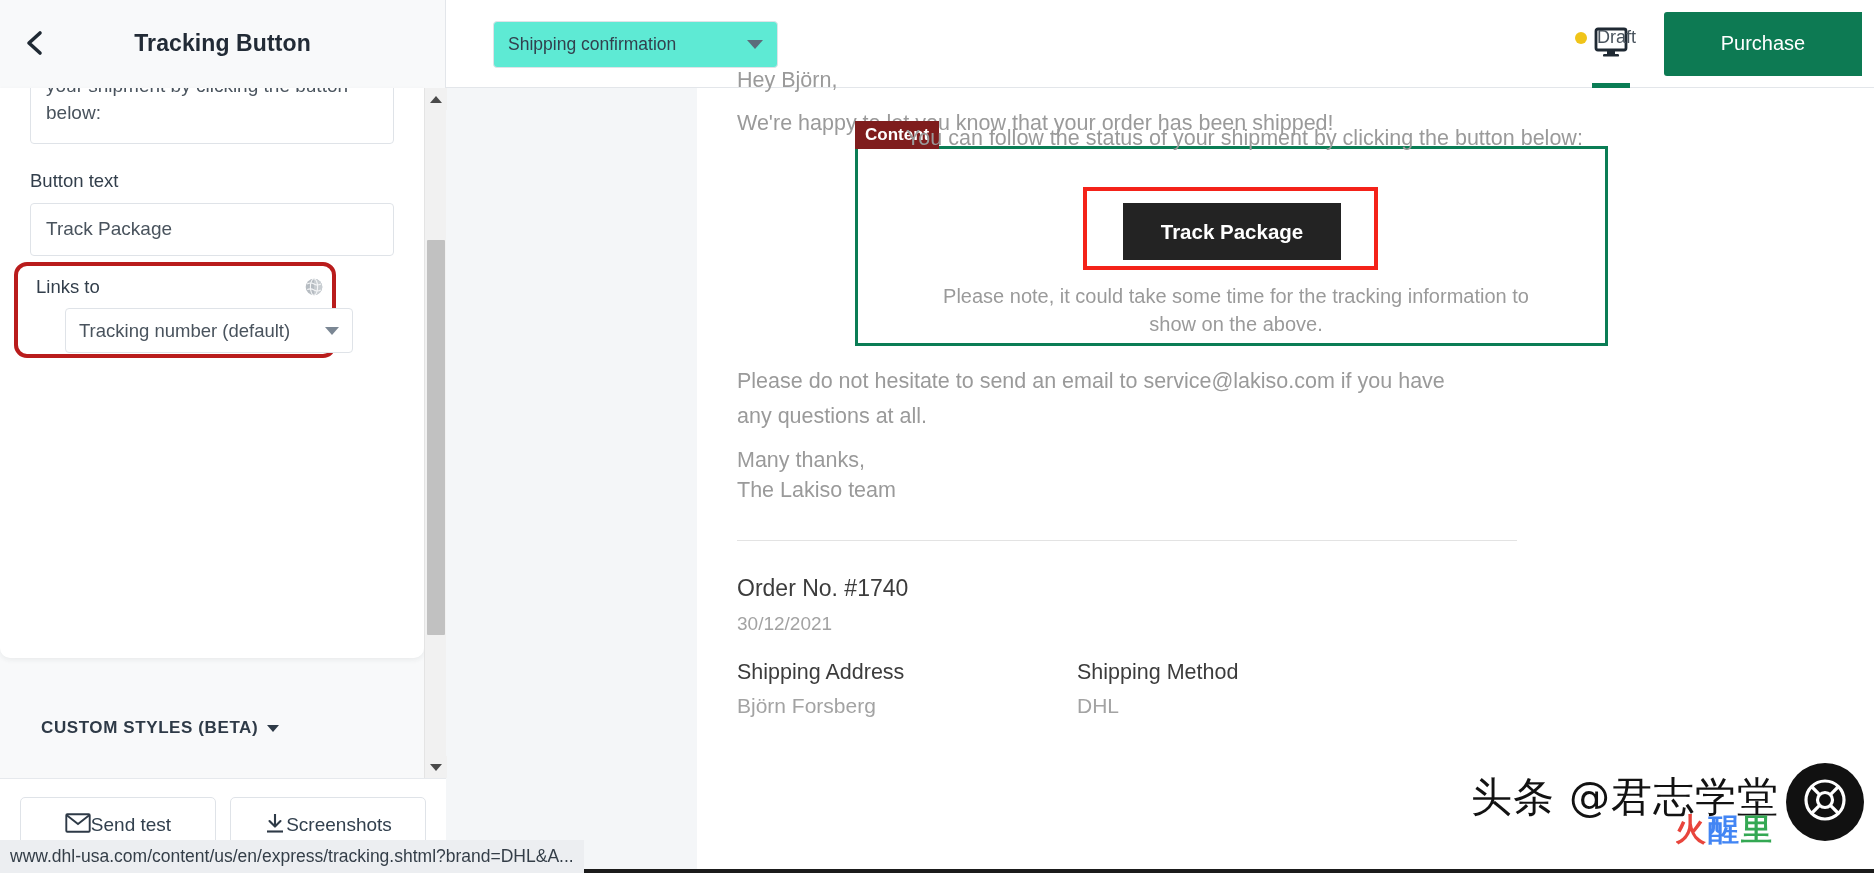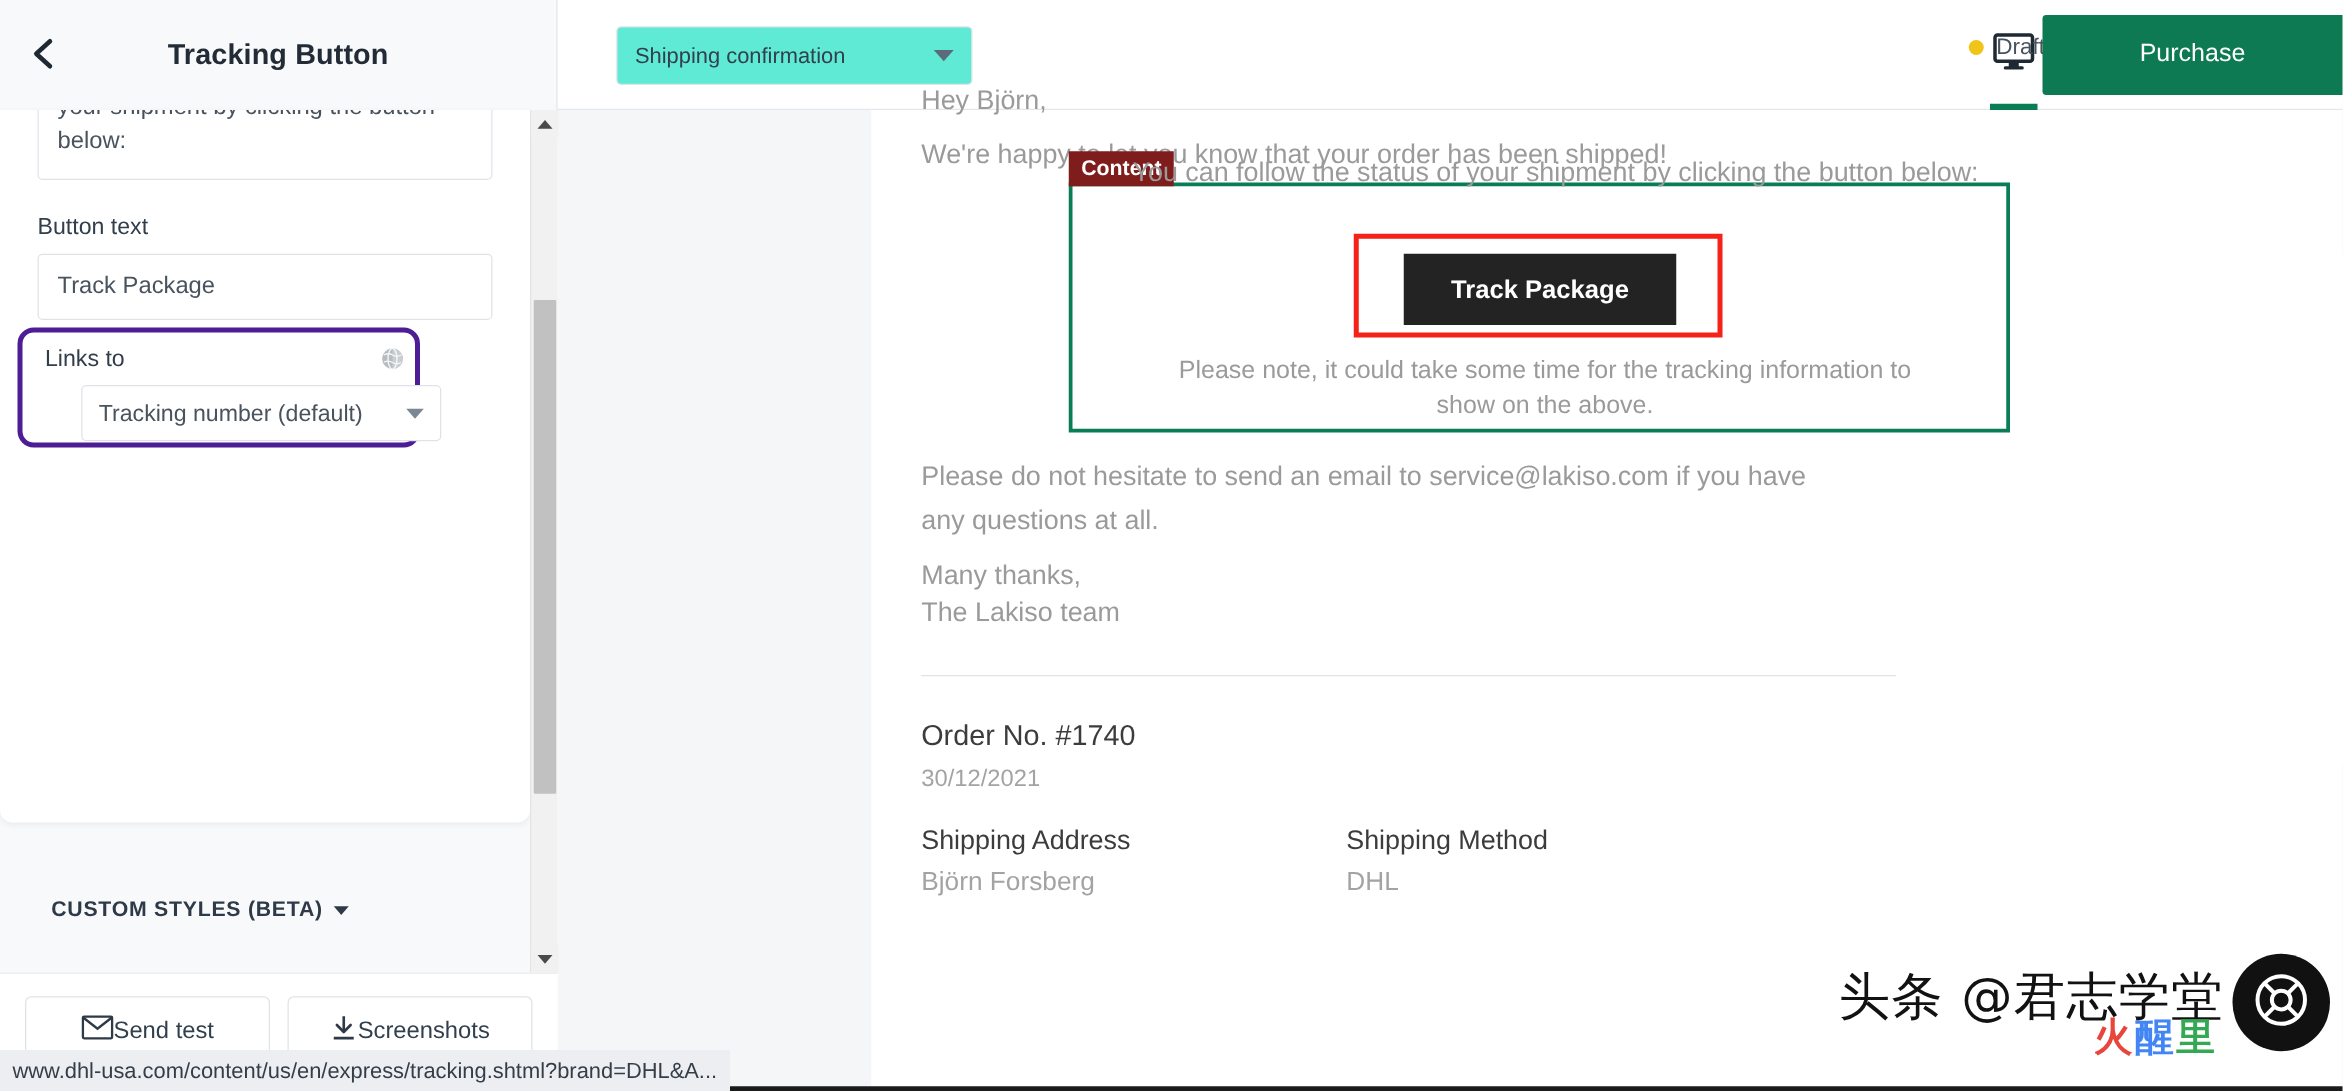--- a/index.html
+++ b/index.html
@@ -71,22 +71,22 @@
   }
 
   .status-wrap {
     position: absolute; right: 238px; top: 0; height: 76px;
     display: flex; align-items: center; gap: 10px;
   }
   .status-dot { width: 12px; height: 12px; border-radius: 50%; background: #f0c419; }
   .status-label { font-size: 18px; color: #49535d; }
 
   .purchase-btn {
-    position: absolute; right: 0; top: 12px;
-    width: 240px; height: 64px;
+    position: absolute; right: 12px; top: 12px;
+    width: 198px; height: 64px;
     background: #0d7a53;
     color: #ffffff;
     font-size: 20px;
     border: none;
     display: flex; align-items: center; justify-content: center;
     cursor: pointer;
     border-radius: 3px 0 0 3px;
     font-family: "Liberation Sans", sans-serif;
   }
 
@@ -111,21 +111,21 @@
   .field-box {
     border: 1px solid #dfe3e8; border-radius: 4px; background: #fff;
     padding: 12px 15px;
     font-size: 19px; color: #49535d; line-height: 1.42;
   }
 
   
   .links-group {
     position: absolute; left: 14px; top: 174px;
     width: 322px; height: 96px;
-    border: 4px solid #4c1d95;
+    border: 4px solid #b91c1c;
     border-radius: 13px;
   }
   .links-inner { position: absolute; left: 18px; top: 10px; width: 288px; }
   .links-label-row { display: flex; align-items: center; justify-content: space-between; }
   .globe-icon { width: 20px; height: 20px; opacity: .62; }
   .links-select {
     margin-top: 10px;
     width: 288px; height: 45px;
     border: 1px solid #dfe3e8; border-radius: 4px; background: #fff;
     display: flex; align-items: center; padding: 0 13px;

